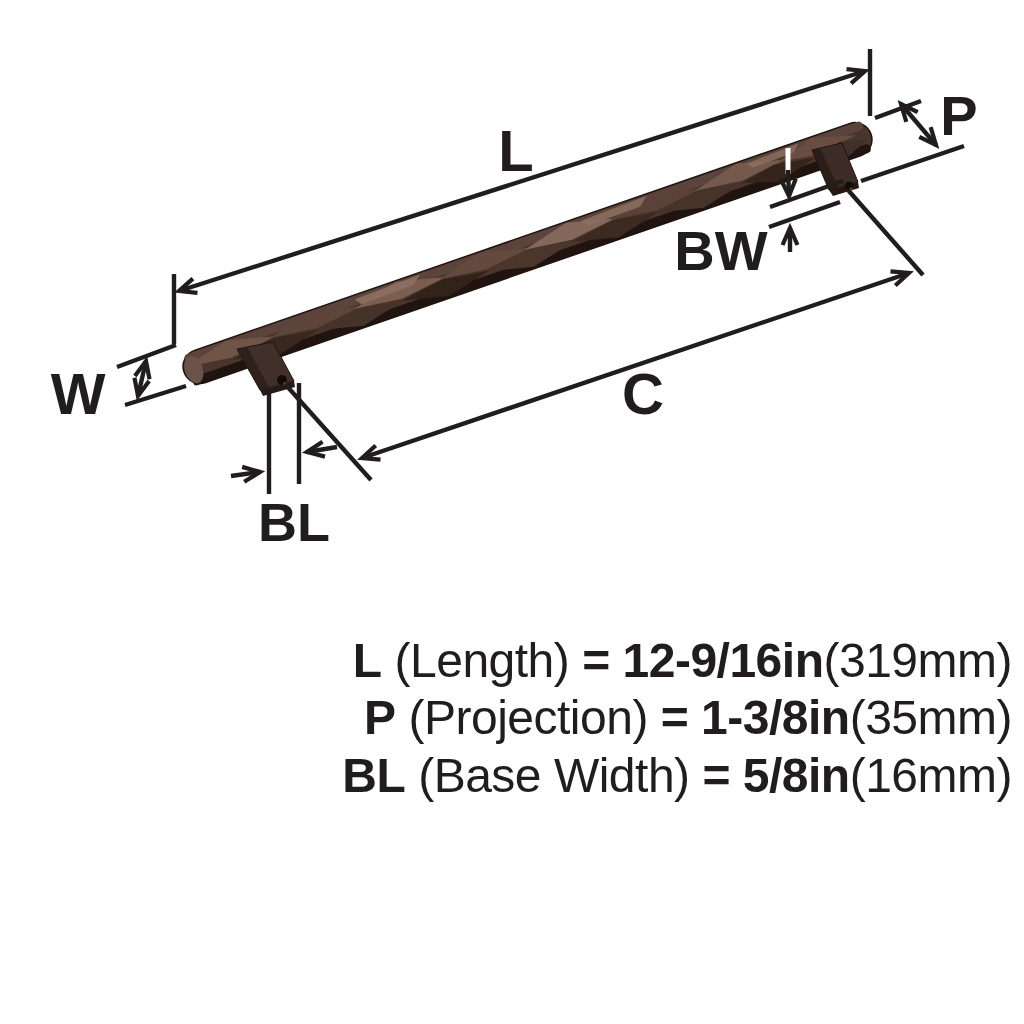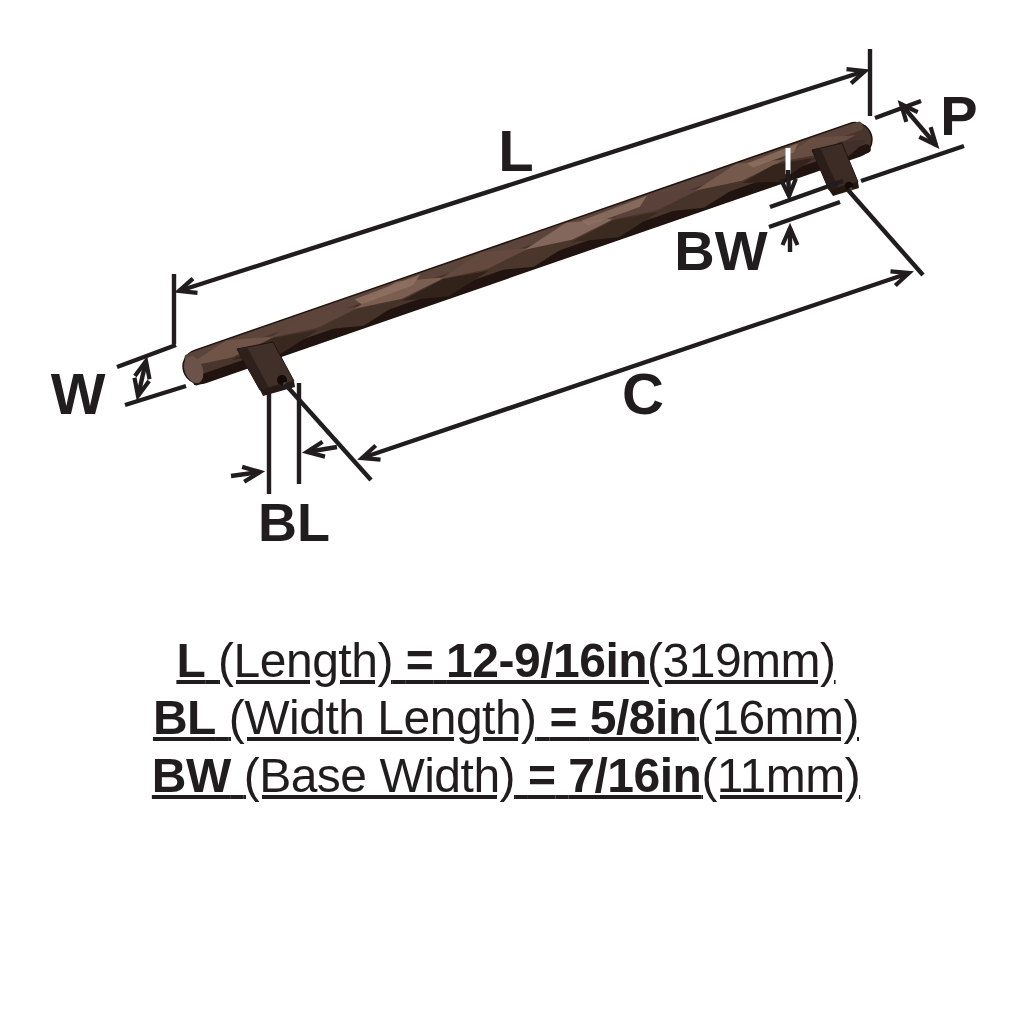--- a/index.html
+++ b/index.html
@@ -1,20 +1,20 @@
 <!DOCTYPE html>
 <html><head>
 <meta charset="utf-8">
 <style>
   html,body{margin:0;padding:0;background:#ffffff;}
   .stage{position:relative;width:1024px;height:1024px;background:#ffffff;overflow:hidden;
          font-family:"Liberation Sans",sans-serif;color:#211c1d;}
   .diagram-svg{position:absolute;left:0;top:0;}
   .dim-label{font-family:"Liberation Sans",sans-serif;font-weight:700;fill:#211c1d;}
-  .specs{position:absolute;left:0;right:12px;top:632px;text-align:center;text-decoration:underline;}
+  .specs{position:absolute;left:0;right:12px;top:632px;text-align:right;}
   .spec-row{height:57.4px;line-height:57.4px;font-size:48px;white-space:nowrap;letter-spacing:-0.5px;}
   .seg-b{font-weight:700;}
   .seg-r{font-weight:400;}
 </style>
 </head>
 <body>
 
 <div class="stage">
 
   <svg class="diagram-svg" width="1024" height="620" viewBox="0 0 1024 620">
@@ -123,26 +123,26 @@
   </svg>
 
   <div class="specs">
     <div class="spec-row">
       <span class="seg-b">L</span>
       <span class="seg-r">(Length)</span>
       <span class="seg-b">=</span>
       <span class="seg-b">12-9/16in</span><span class="seg-r">(319mm)</span>
     </div>
     <div class="spec-row">
+      <span class="seg-b">P</span>
+      <span class="seg-r">(Projection)</span>
+      <span class="seg-b">=</span>
+      <span class="seg-b">1-3/8in</span><span class="seg-r">(35mm)</span>
+    </div>
+    <div class="spec-row">
       <span class="seg-b">BL</span>
-      <span class="seg-r">(Width Length)</span>
+      <span class="seg-r">(Base Width)</span>
       <span class="seg-b">=</span>
       <span class="seg-b">5/8in</span><span class="seg-r">(16mm)</span>
-    </div>
-    <div class="spec-row">
-      <span class="seg-b">BW</span>
-      <span class="seg-r">(Base Width)</span>
-      <span class="seg-b">=</span>
-      <span class="seg-b">7/16in</span><span class="seg-r">(11mm)</span>
     </div>
   </div>
 
 </div>
 
 </body></html>

